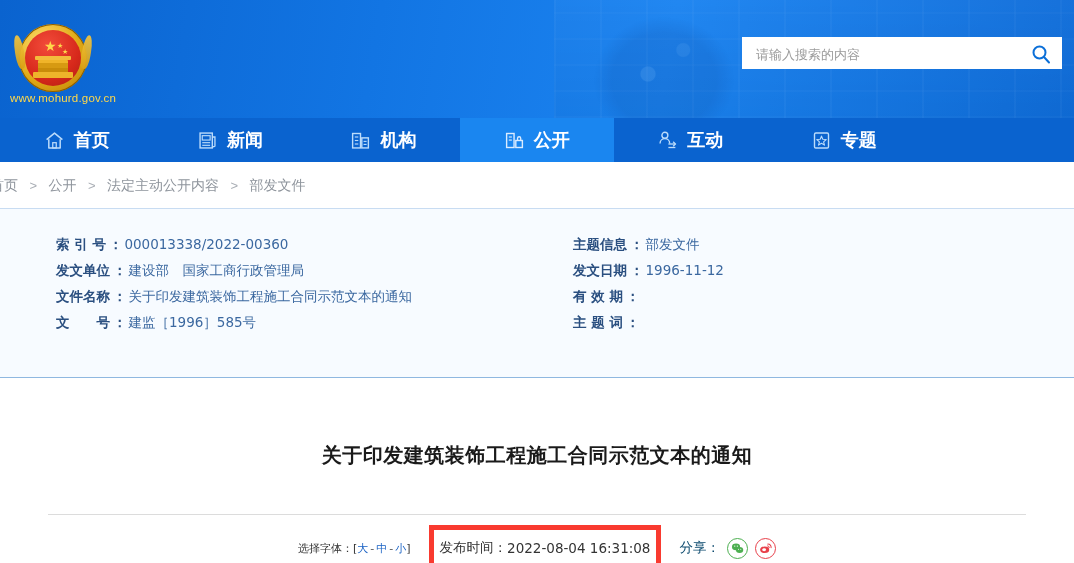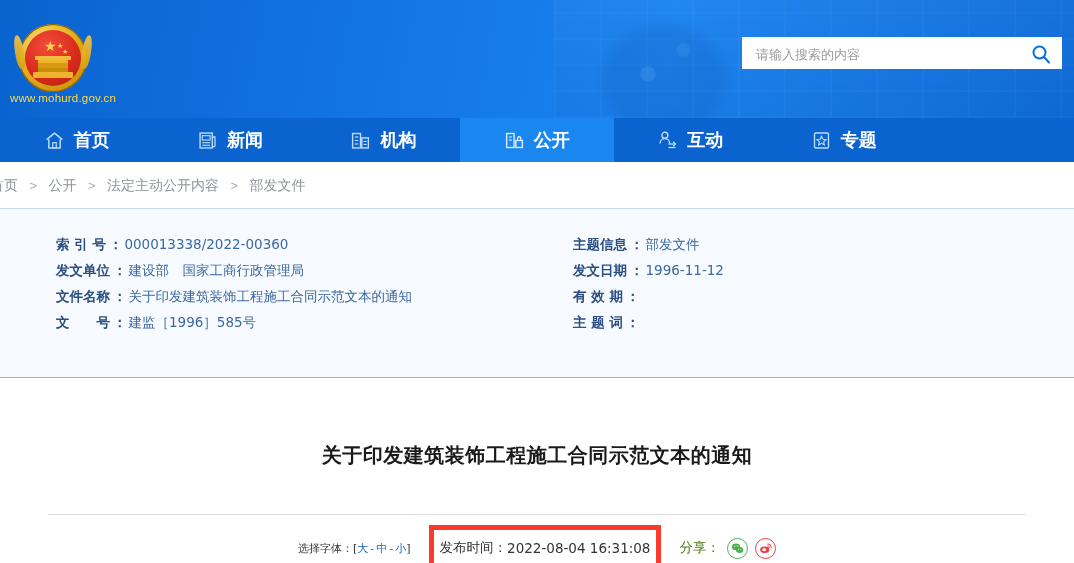--- a/index.html
+++ b/index.html
@@ -188,21 +188,21 @@
     height: 46px; display: flex; align-items: center;
   }
   .pubtime-text {
     color: #333; font-size: 13.5px; white-space: nowrap;
     font-family: "DejaVu Sans", "Liberation Sans", sans-serif;
   }
   .share-wrap {
     margin-left: 18px; display: flex; align-items: center; gap: 7px;
   }
   .share-label {
-    color: #4d7c0f; font-size: 13.5px;
+    color: #0c4a6e; font-size: 13.5px;
     font-family: "DejaVu Sans", "Liberation Sans", sans-serif;
   }
   .share-ico {
     width: 21px; height: 21px; border-radius: 50%;
     display: flex; align-items: center; justify-content: center;
     cursor: pointer; font-size: 12px; line-height: 1;
   }
   .share-ico.wechat { background: #ffffff; border: 1.5px solid #4caf50; color: #4caf50; }
   .share-ico.weibo  { background: #ffffff; border: 1.5px solid #e8404a; color: #e8404a; }
 </style>

